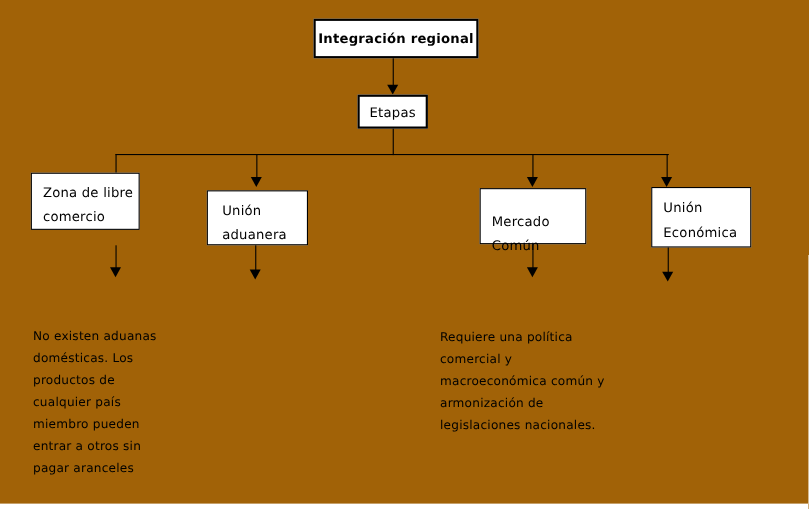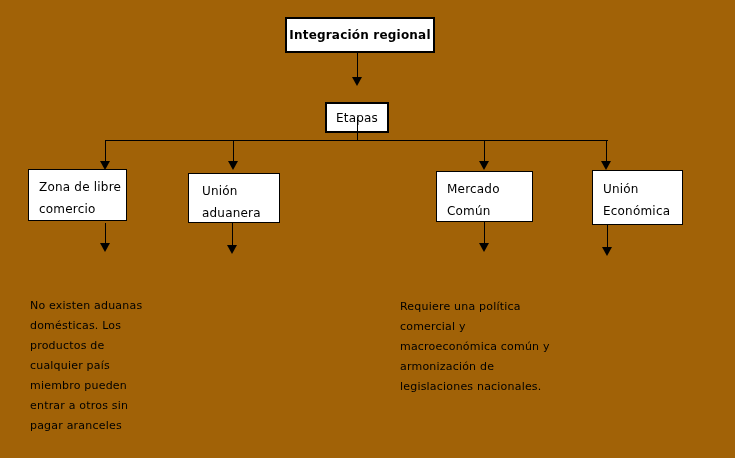--- a/index.html
+++ b/index.html
@@ -63,51 +63,51 @@
 
 <div class="canvas">
 
   <div class="node thick centered" style="left:285px; top:17px; width:150px; height:36px;">
     <span class="node-label bold">Integración regional</span>
   </div>
 
   <div class="vline" style="left:357px; top:53px; height:25px;"></div>
   <div class="arrowhead" style="left:352px; top:77px;"></div>
 
-  <div class="node thick centered" style="left:325px; top:102px; width:64px; height:31px;text-align:right;">
+  <div class="node thick centered" style="left:325px; top:86px; width:64px; height:31px;text-align:right;">
     <span class="node-label">Etapas</span>
   </div>
 
   <div class="vline" style="left:357px; top:117px; height:24px;"></div>
 
   <div class="hline" style="left:105px; top:140px; width:503px;"></div>
 
   <div class="vline" style="left:105px; top:140px; height:21px;"></div>
   <div class="arrowhead" style="left:100px; top:161px;"></div>
 
   <div class="vline" style="left:233px; top:140px; height:21px;"></div>
   <div class="arrowhead" style="left:228px; top:161px;"></div>
 
   <div class="vline" style="left:484px; top:140px; height:21px;"></div>
   <div class="arrowhead" style="left:479px; top:161px;"></div>
 
   <div class="vline" style="left:606px; top:140px; height:21px;"></div>
   <div class="arrowhead" style="left:601px; top:161px;"></div>
 
-  <div class="node" style="left:28px; top:169px; width:99px; height:52px; padding:6px 4px 0 10px;">
+  <div class="node" style="left:28px; top:157px; width:99px; height:52px; padding:6px 4px 0 10px;">
     <span class="node-label">Zona de libre
 comercio</span>
   </div>
 
   <div class="node" style="left:188px; top:173px; width:92px; height:50px; padding:6px 4px 0 13px;">
     <span class="node-label">Unión
 aduanera</span>
   </div>
 
-  <div class="node" style="left:436px; top:171px; width:97px; height:51px; padding:6px 4px 0 10px;">
+  <div class="node" style="left:436px; top:171px; width:97px; height:51px; padding:18px 4px 0 10px;">
     <span class="node-label">Mercado
 Común</span>
   </div>
 
   <div class="node" style="left:592px; top:170px; width:91px; height:55px; padding:7px 4px 0 10px;">
     <span class="node-label">Unión
 Económica</span>
   </div>
 
   <div class="vline" style="left:105px; top:223px; height:21px;"></div>

